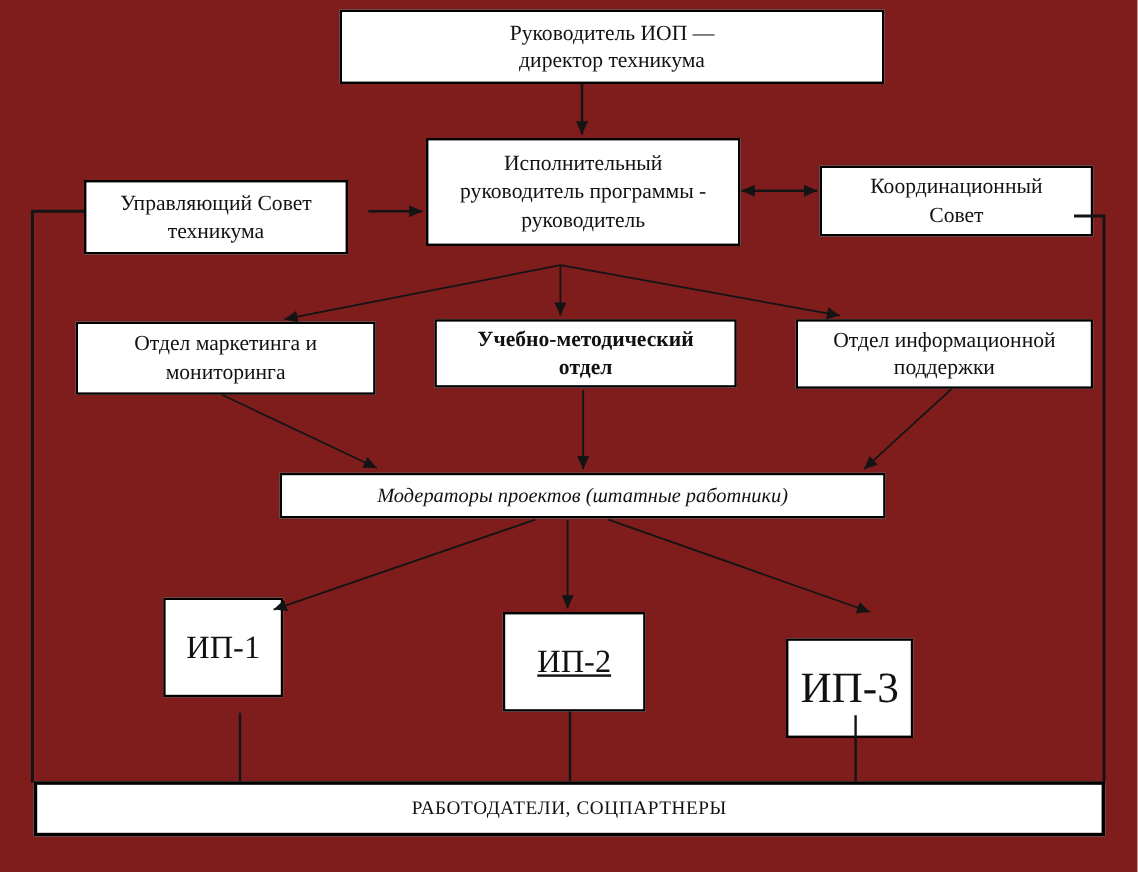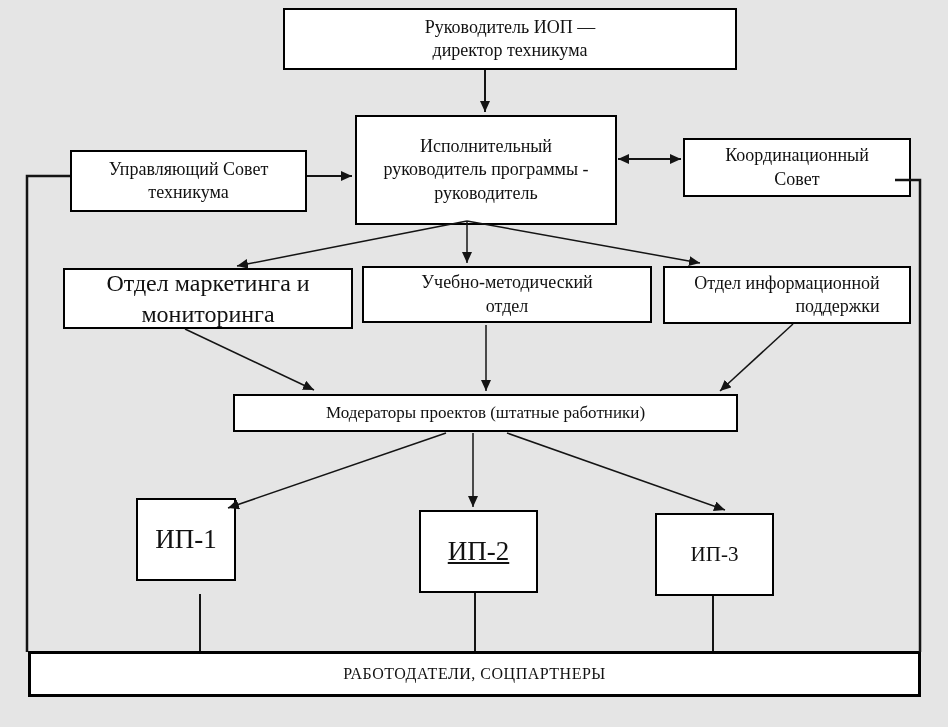--- a/index.html
+++ b/index.html
@@ -4,21 +4,21 @@
 <style>
   html, body {
     margin: 0;
     padding: 0;
     background: #ffffff;
   }
   #canvas {
     position: relative;
     width: 948px;
     height: 727px;
-    background: #e5e5e5;
+    background: #7f1d1d;
     font-family: "Liberation Serif", "DejaVu Serif", serif;
     overflow: hidden;
   }
   .node {
     position: absolute;
     box-sizing: border-box;
     background: #ffffff;
     border: 2px solid #000000;
     display: flex;
     align-items: center;
@@ -30,30 +30,30 @@
     z-index: 1;
   }
   #connector-layer {
     position: absolute;
     left: 0;
     top: 0;
     z-index: 2;
     pointer-events: none;
   }
   #n-director       { left:283px; top:8px;   width:454px; height:62px; font-size:18px; }
-  #n-exec           { left:355px; top:115px; width:262px; height:110px; font-size:18px; }
-  #n-council-left   { left:70px;  top:150px; width:237px; height:62px; font-size:18px; }
+  #n-exec           { left:355px; top:115px; width:262px; height:90px; font-size:18px; }
+  #n-council-left   { left:70px;  top:150px; width:220px; height:62px; font-size:18px; }
   #n-council-right  { left:683px; top:138px; width:228px; height:59px; font-size:18px; }
-  #n-dept-marketing { left:63px;  top:268px; width:290px; height:61px; font-size:24px; }
-  #n-dept-method    { left:362px; top:266px; width:290px; height:57px; font-size:18px; }
-  #n-dept-info      { left:663px; top:266px; width:248px; height:58px; font-size:18px;text-align:right; }
-  #n-moderators     { left:233px; top:394px; width:505px; height:38px; font-size:17px; }
+  #n-dept-marketing { left:63px;  top:268px; width:250px; height:61px; font-size:18px; }
+  #n-dept-method    { left:362px; top:266px; width:252px; height:57px; font-size:18px;font-weight:bold; }
+  #n-dept-info      { left:663px; top:266px; width:248px; height:58px; font-size:18px; }
+  #n-moderators     { left:233px; top:394px; width:505px; height:38px; font-size:17px;font-style:italic; }
   #n-ip1            { left:136px; top:498px; width:100px; height:83px; font-size:27px; }
   #n-ip2            { left:419px; top:510px; width:119px; height:83px; font-size:27px;text-decoration:underline; }
-  #n-ip3            { left:655px; top:513px; width:119px; height:83px; font-size:21px; }
+  #n-ip3            { left:655px; top:532px; width:106px; height:83px; font-size:36px; }
   #n-employers      { left:28px;  top:651px; width:893px; height:46px; font-size:16px; border-width:3px; letter-spacing:0.5px; }
   .edge  { stroke:#141414; fill:none; }
   .thin  { stroke-width:1.5; }
   .mid   { stroke-width:2; }
   .rail  { stroke-width:2.5; }
 </style>
 </head>
 <body>
 
 <div id="canvas">

